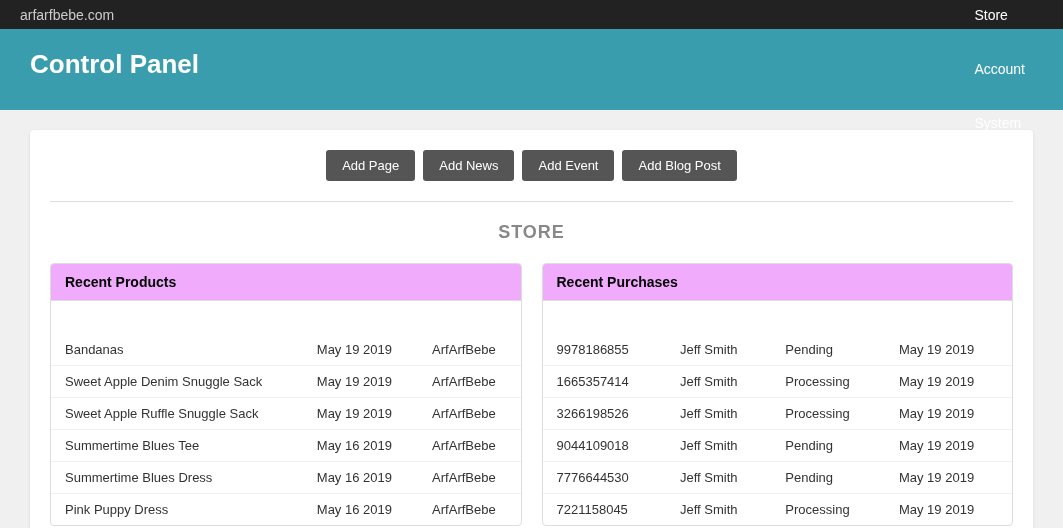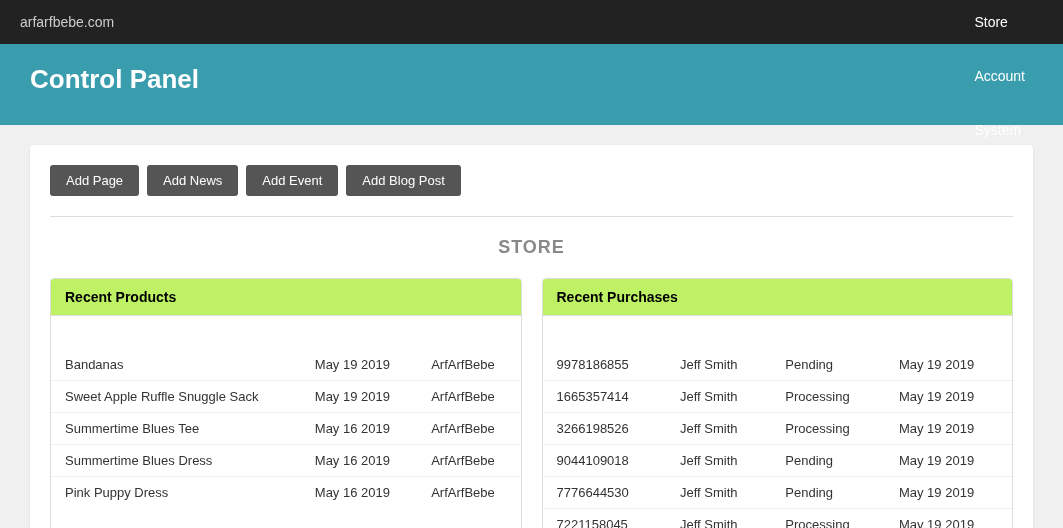--- a/index.html
+++ b/index.html
@@ -5,21 +5,21 @@
     * { margin: 0; padding: 0; box-sizing: border-box; }
     body { font-family: Arial, sans-serif; font-size: 14px; background: #f0f0f0; }
 
     
     .top-nav {
       background: #222;
       color: #fff;
       display: flex;
       align-items: center;
       padding: 0 20px;
-      height: 44px;
+      height: 29px;
     }
     .nav-brand {
       font-size: 14px;
       color: #ccc;
       flex: 1;
     }
     .nav-links {
       display: flex;
       gap: 10px;
       flex-direction: column;
@@ -56,21 +56,21 @@
     .card {
       background: #fff;
       border-radius: 4px;
       padding: 20px;
       box-shadow: 0 1px 3px rgba(0,0,0,0.1);
     }
 
     
     .toolbar {
       display: flex;
-      justify-content: flex-start;
+      justify-content: center;
       gap: 8px;
       padding-bottom: 20px;
       border-bottom: 1px solid #ddd;
       margin-bottom: 20px;
     }
     .toolbar-btn {
       background: #555;
       color: #fff;
       border: none;
       padding: 8px 16px;
@@ -94,21 +94,21 @@
       display: flex;
       gap: 20px;
     }
     .col-panel {
       flex: 1;
       border: 1px solid #ddd;
       border-radius: 4px;
       overflow: hidden;
     }
     .panel-header {
-      background: #bef264;
+      background: #f0abfc;
       border-bottom: 1px solid #ddd;
       padding: 10px 14px;
       font-weight: bold;
       font-size: 14px;
     }
     .panel-body {
       overflow-y: auto;
       max-height: 220px;
       position: relative;
       margin-top: 33px;
@@ -169,20 +169,25 @@
         <div class="panel-header">Recent Products</div>
         <div class="panel-body">
           <table class="data-table">
             <tbody id="products-tbody">
                 <tr>
                   <td>Bandanas</td>
                   <td>May 19 2019</td>
                   <td>ArfArfBebe</td>
                 </tr>
                 <tr>
+                  <td>Sweet Apple Denim Snuggle Sack</td>
+                  <td>May 19 2019</td>
+                  <td>ArfArfBebe</td>
+                </tr>
+                <tr>
                   <td>Sweet Apple Ruffle Snuggle Sack</td>
                   <td>May 19 2019</td>
                   <td>ArfArfBebe</td>
                 </tr>
                 <tr>
                   <td>Summertime Blues Tee</td>
                   <td>May 16 2019</td>
                   <td>ArfArfBebe</td>
                 </tr>
                 <tr>

